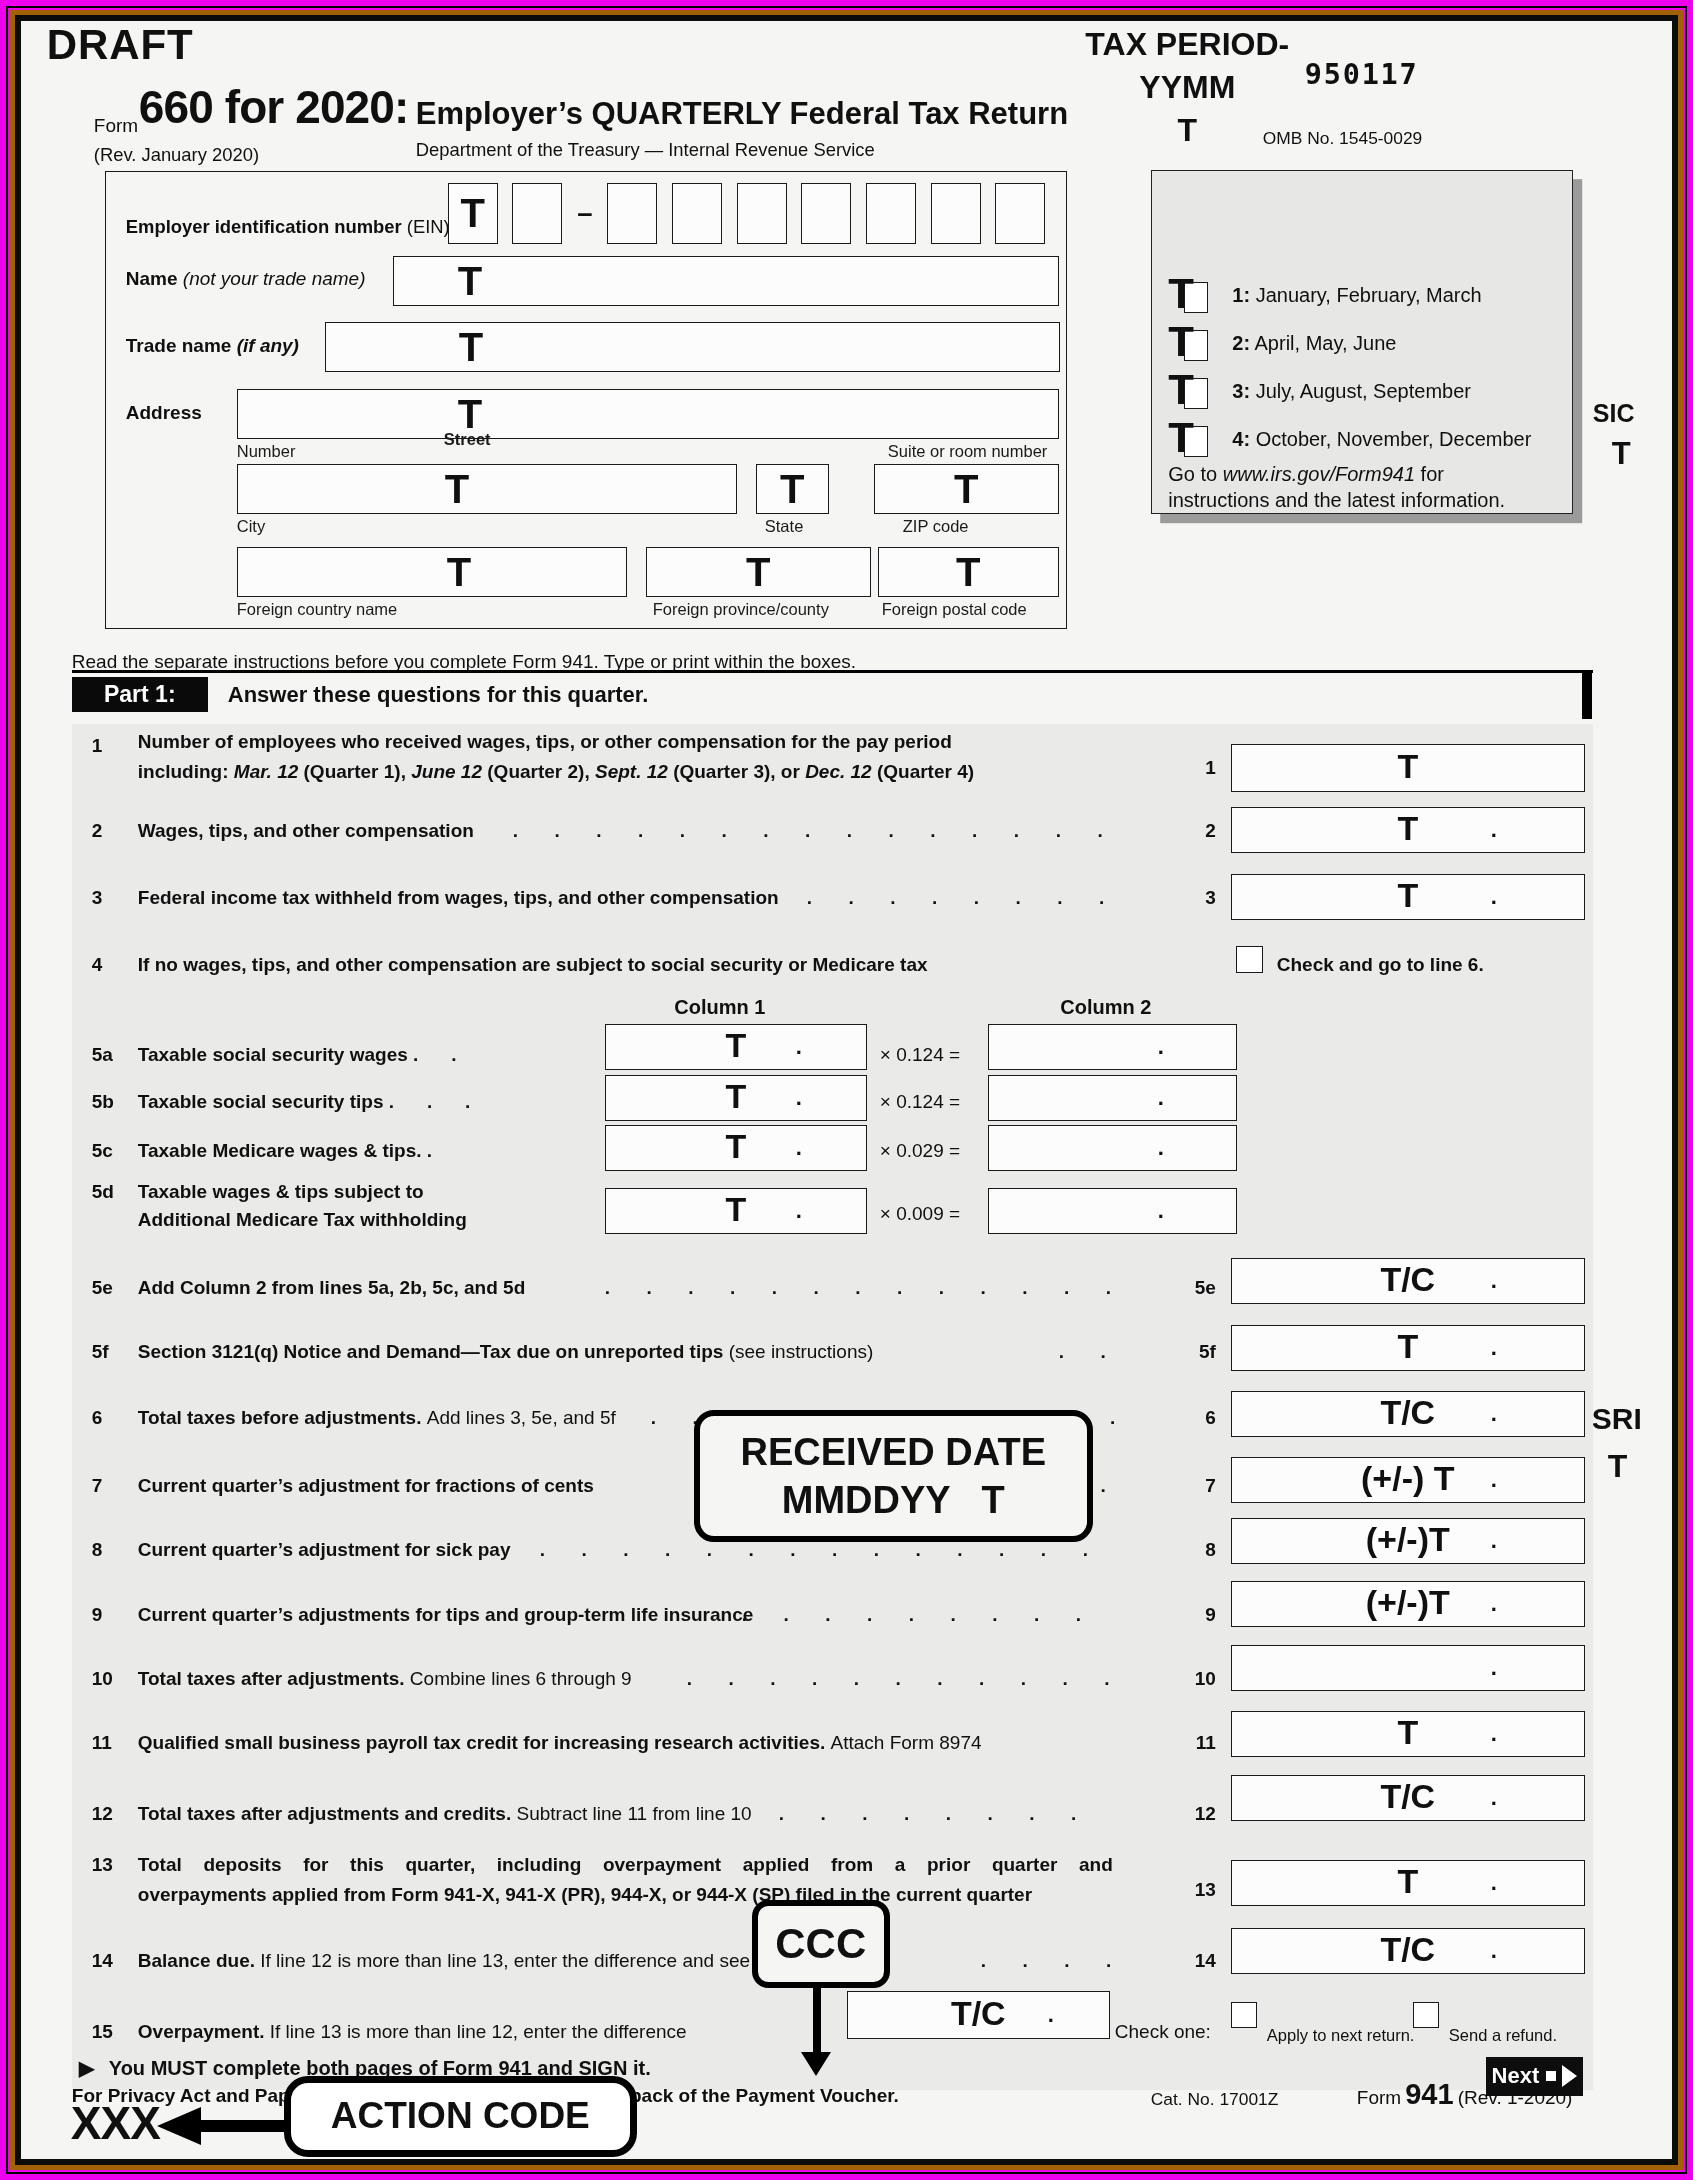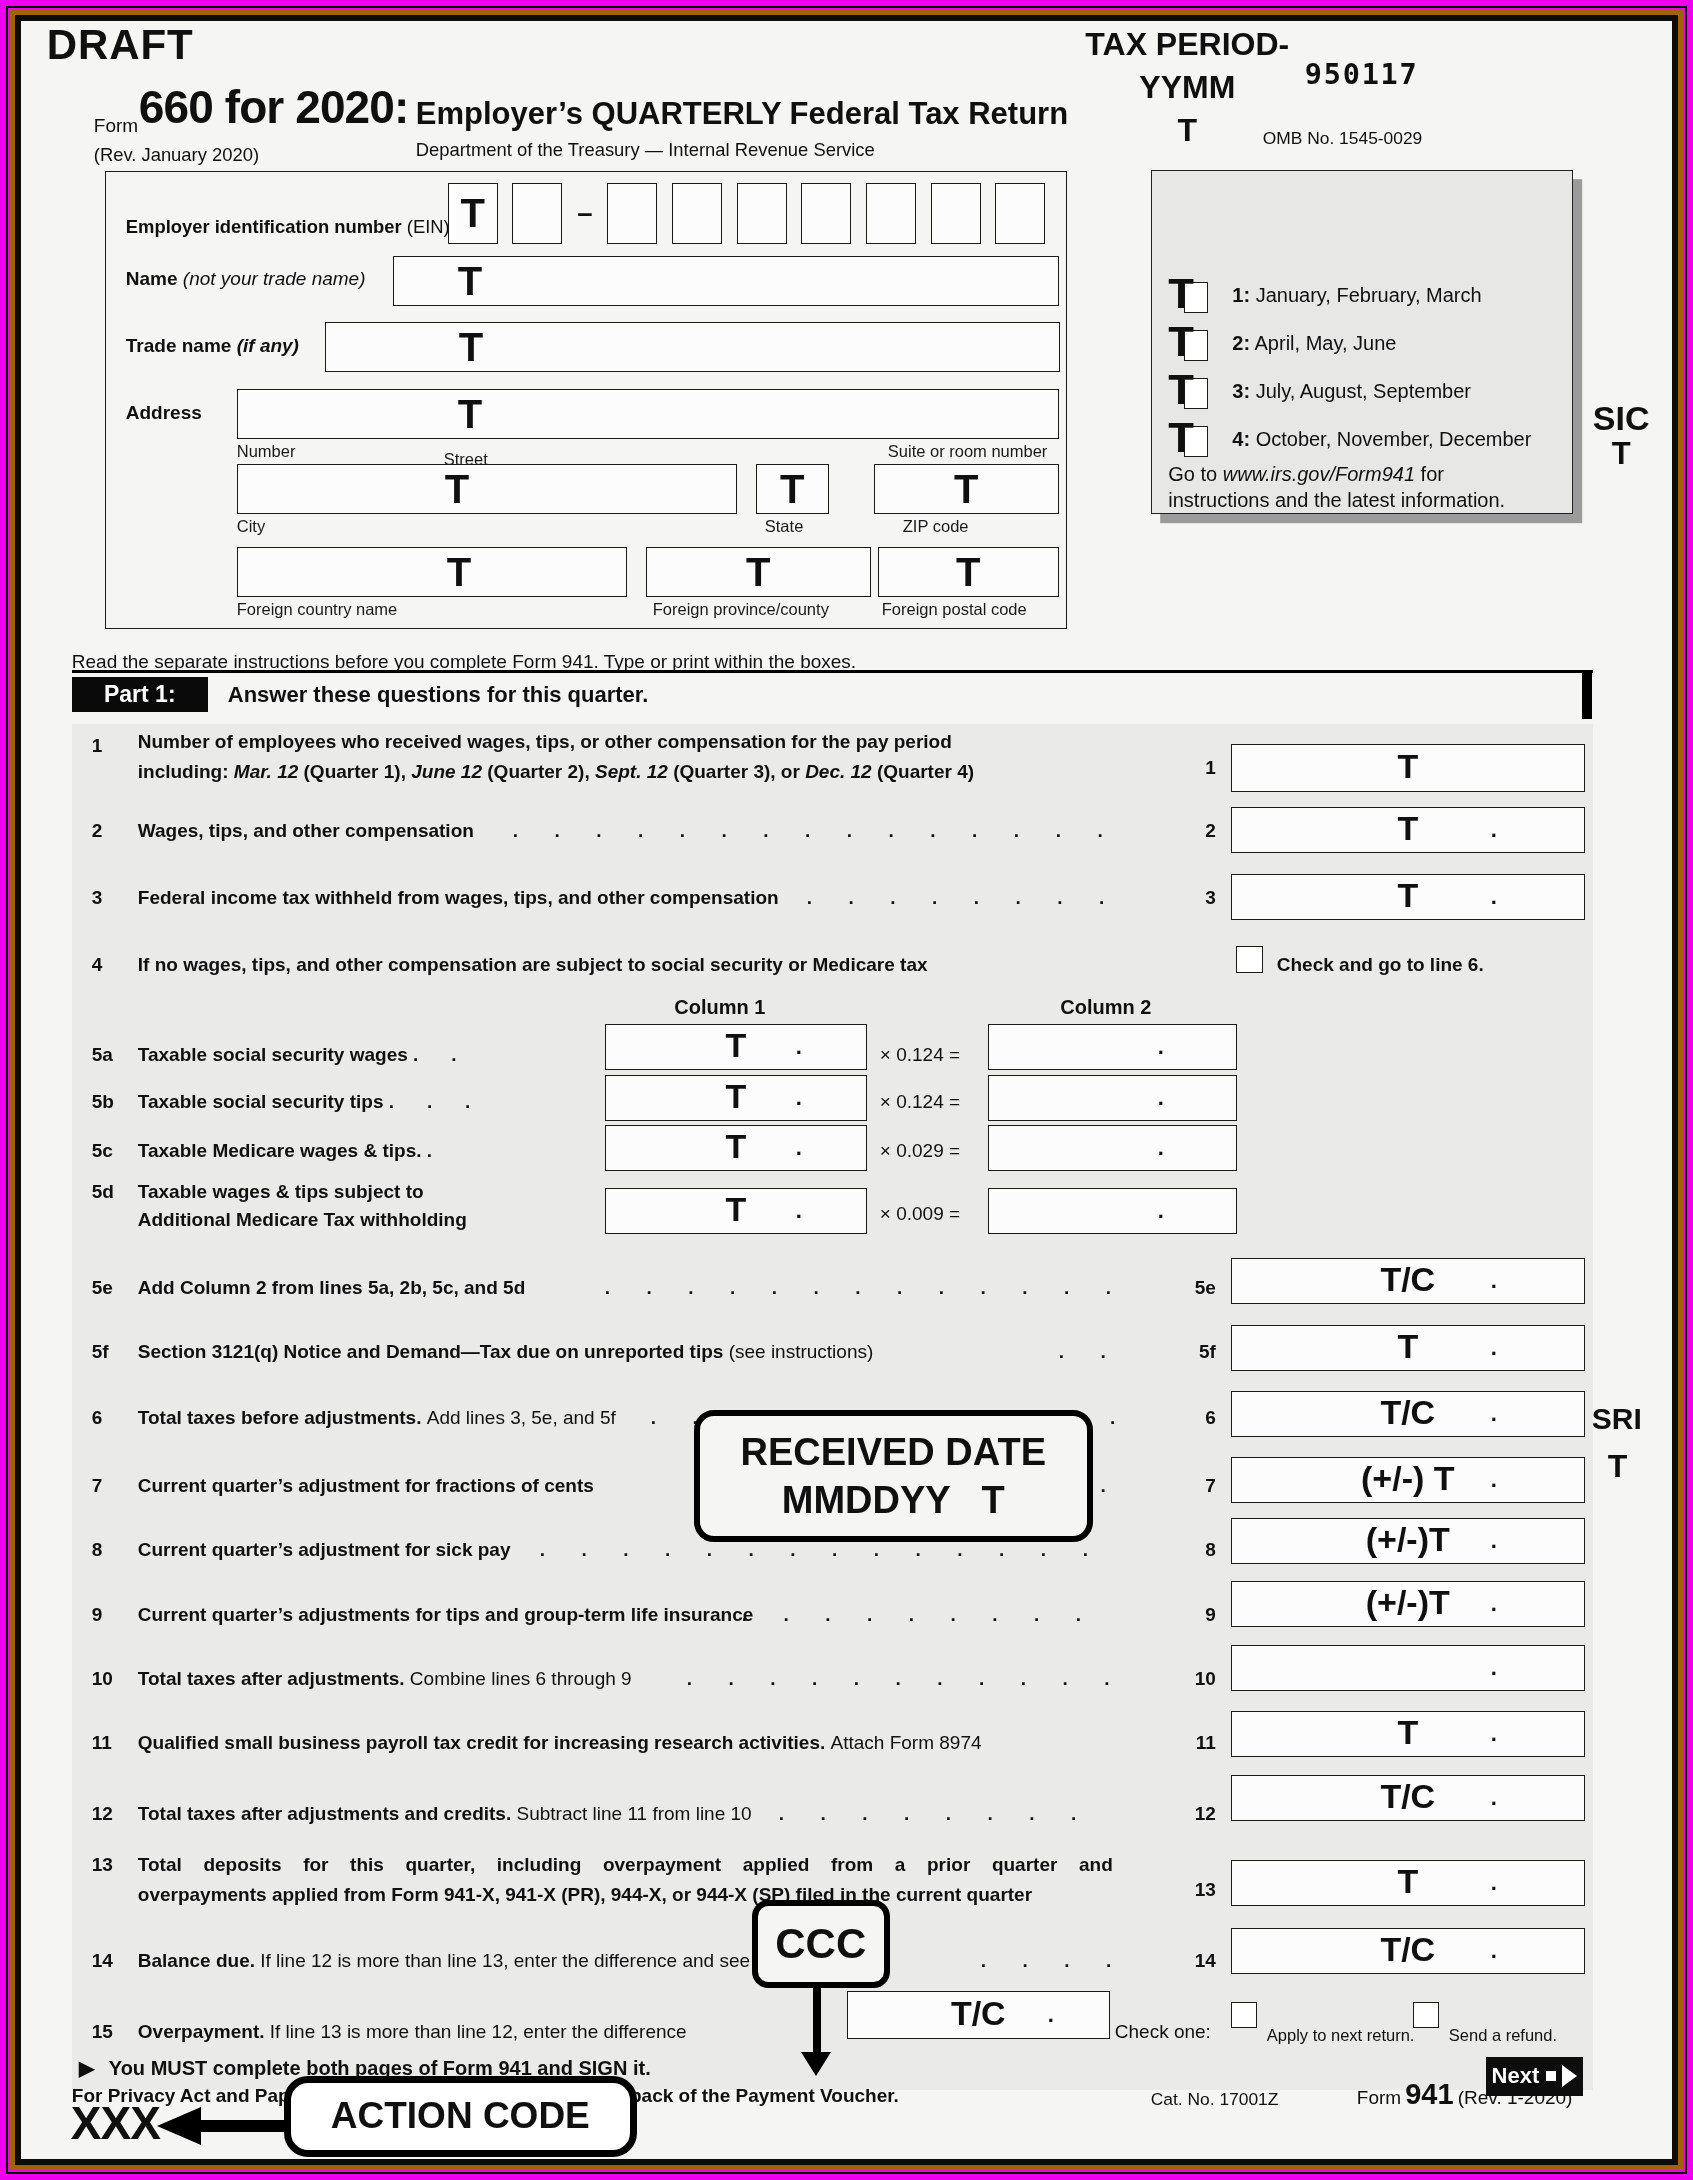--- a/index.html
+++ b/index.html
@@ -121,21 +121,21 @@
             </div>
     <span class="abs lab21" style="left:20px;top:163px;"><span>Trade name </span><span class="i" style="font-weight:bold;">(if any)</span></span>
     <div class="fbox" style="left:219px;top:150px;width:735px;height:50px;padding-left:133px;">
               <span class="fieldT">T</span>
             </div>
     <span class="abs lab21" style="left:20px;top:230px;">Address</span>
     <div class="fbox" style="left:131px;top:217px;width:822px;height:50px;padding-left:220px;">
               <span class="fieldT">T</span>
             </div>
     <span class="abs sub18" style="left:131px;top:270px;">Number</span>
-    <span class="abs sub18" style="left:338px;top:278px;">Street</span>
+    <span class="abs sub18" style="left:338px;top:258px;font-weight:bold;">Street</span>
     <span class="abs sub18" style="left:782px;top:270px;">Suite or room number</span>
     <div class="fbox" style="left:131px;top:292px;width:500px;height:50px;padding-left:207px;">
               <span class="fieldT">T</span>
             </div>
     <div class="fbox" style="left:650px;top:292px;width:73px;height:50px;justify-content:center;">
               <span class="fieldT">T</span>
             </div>
     <div class="fbox" style="left:768px;top:292px;width:185px;height:50px;justify-content:center;">
               <span class="fieldT">T</span>
             </div>
@@ -173,21 +173,21 @@
       <span class="qlab"><span class="b">3:</span> <span>July, August, September</span></span>
     </div>
     <div class="qrow" style="top:252px;">
       <span class="qt">T</span>
       <span class="qcb"></span>
       <span class="qlab"><span class="b">4:</span> <span>October, November, December</span></span>
     </div>
     <div class="qgoto"><span>Go to </span><span class="i">www.irs.gov/Form941</span><span> for instructions and the latest information.</span></div>
   </div>
 
-  <span class="sideann" style="left:1572px;top:378px;font-size:34px;">SIC</span>
+  <span class="sideann" style="left:1572px;top:378px;font-size:25px;">SIC</span>
   <span class="sideann" style="left:1591px;top:415px;font-size:31px;">T</span>
 
   <span class="sideann" style="left:1571px;top:1381px;font-size:30px;">SRI</span>
   <span class="sideann" style="left:1587px;top:1427px;font-size:32px;">T</span>
 
   <div class="abs" style="left:51px;top:630px;font-size:19px;">Read the separate instructions before you complete Form 941. Type or print within the boxes.</div>
 
   <div class="abs topline"></div>
   <div class="abs p1block">Part 1:</div>
   <div class="abs p1title">Answer these questions for this quarter.</div>

